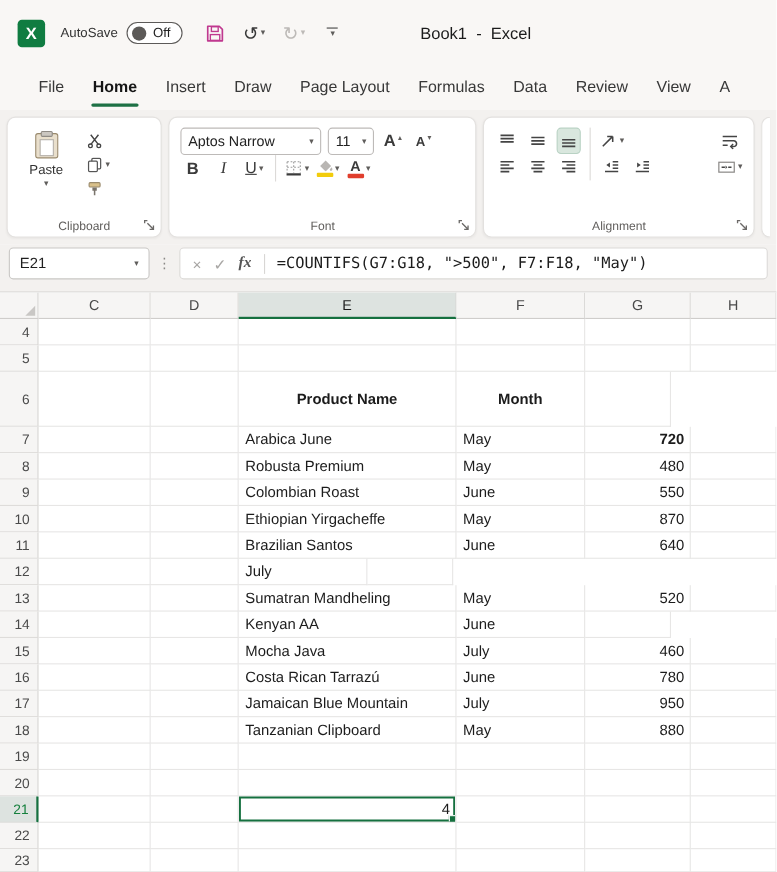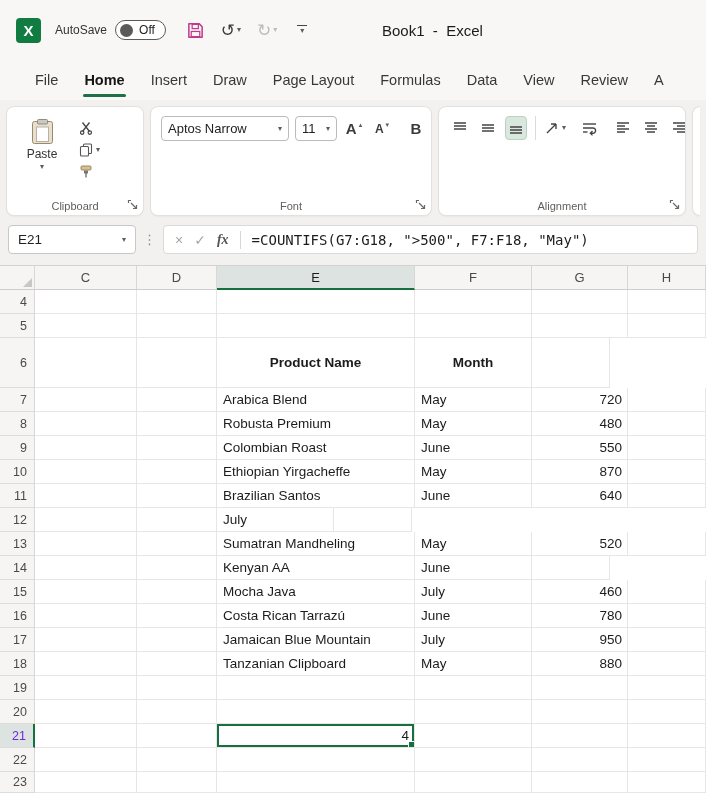--- a/index.html
+++ b/index.html
@@ -36,21 +36,21 @@
                      background:#1e7145;border-radius:2px;}
 
   
   .ribbon{height:122px;flex:0 0 auto;background:#f3f1ef;display:flex;gap:6px;
           padding:6px;box-sizing:border-box;}
   .rcard{background:#fff;border:1px solid #e3e1df;border-radius:8px;position:relative;
          box-shadow:0 1px 2px rgba(0,0,0,.04);box-sizing:border-box;}
   .rc-label{position:absolute;bottom:3px;left:0;right:0;text-align:center;font-size:11px;color:#605e5c;}
   .launcher{position:absolute;right:5px;bottom:5px;line-height:0;cursor:default;}
   .rc-body{display:flex;padding:8px 8px 22px 8px;gap:10px;box-sizing:border-box;}
-  .rc-body.col{flex-direction:row;gap:12px;padding:9px 10px 22px 10px;}
+  .rc-body.col{flex-direction:column;gap:0;padding:9px 10px 22px 10px;}
   .frow{display:flex;align-items:center;gap:6px;}
   .vdiv{width:1px;height:24px;background:#dcdad8;margin:0 2px;}
   .spacer{flex:1;}
 
   .paste{display:flex;flex-direction:column;align-items:center;width:54px;gap:2px;
          font-size:12px;color:#333;padding-top:3px;cursor:default;}
   .clip-mini{display:flex;flex-direction:column;gap:8px;padding-top:6px;}
   .mini{display:flex;align-items:center;gap:3px;cursor:default;}
 
   .combo{display:flex;align-items:center;justify-content:space-between;background:#fff;
@@ -94,21 +94,21 @@
                  border-left:9px solid transparent;border-bottom:9px solid #c9c7c5;}
   .col-header{flex:0 0 auto;display:flex;align-items:center;justify-content:center;font-size:13px;
               color:#4a4a4a;background:#f6f5f4;border-right:1px solid #d9d7d5;
               border-bottom:1px solid #cfcdcb;box-sizing:border-box;cursor:default;}
   .col-header.sel{background:#dde3e0;border-bottom:2px solid #15703f;color:#1c1c1c;}
   .grid-row{display:flex;}
   .row-header{width:35px;flex:0 0 auto;display:flex;align-items:center;justify-content:flex-end;
               padding-right:7px;font-size:12.5px;color:#4a4a4a;background:#f6f5f4;
               border-right:1px solid #d9d7d5;border-bottom:1px solid #dedcda;box-sizing:border-box;
               cursor:default;}
-  .row-header.sel{background:#dde3e0;border-right:2px solid #15703f;color:#6d28d9;}
+  .row-header.sel{background:#dde3e0;border-right:2px solid #15703f;color:#15803d;}
   .cell{flex:0 0 auto;box-sizing:border-box;border-right:1px solid #e7e6e5;
         border-bottom:1px solid #e7e6e5;font-size:13.5px;color:#1c1c1c;display:flex;
         align-items:center;position:relative;overflow:hidden;white-space:nowrap;cursor:default;}
   .cell.txt{padding-left:6px;}
   .cell.num{justify-content:flex-end;padding-right:5px;}
   .cell.th{font-weight:700;justify-content:center;text-align:center;white-space:normal;
            line-height:16px;padding:0 10px;}
   .cell.active{box-shadow:inset 0 0 0 2px #15703f;z-index:1;}
   .cell.active::after{content:"";position:absolute;right:0;bottom:0;width:6px;height:6px;
                       background:#15703f;border-top:1px solid #fff;border-left:1px solid #fff;
@@ -153,22 +153,22 @@
   </header>
 
   <nav class="menubar">
       <div class="tab">File</div>
       <div class="tab active">Home</div>
       <div class="tab">Insert</div>
       <div class="tab">Draw</div>
       <div class="tab">Page Layout</div>
       <div class="tab">Formulas</div>
       <div class="tab">Data</div>
+      <div class="tab">Review</div>
       <div class="tab">View</div>
-      <div class="tab">Review</div>
       <div class="tab">A</div>
     </nav>
 
   <section class="ribbon">
 
     <div class="rcard" style="width:142px;">
       <div class="rc-body">
         <div class="paste">
           <span style="line-height:0;">
             <svg width="23" height="27" viewBox="0 0 23 27">
@@ -442,23 +442,23 @@
           <div class="cell th" style="width: 102px;"></div>
           <div class="cell th" style="width: 80px;"></div>
           <div class="cell th" style="width: 198px;">Product Name</div>
           <div class="cell th" style="width: 117px;">Month</div>
           <div class="cell th" style="width: 78px;"></div>
         </div>
         <div class="grid-row" style="height: 24px;">
           <div class="row-header">7</div>
           <div class="cell" style="width: 102px;"></div>
           <div class="cell" style="width: 80px;"></div>
-          <div class="cell txt" style="width: 198px;">Arabica Blend</div>
+          <div class="cell txt" style="width: 198px;">Arabica June</div>
           <div class="cell txt" style="width: 117px;">May</div>
-          <div class="cell num" style="width: 96px;">720</div>
+          <div class="cell num" style="width: 96px; font-weight: bold;">720</div>
           <div class="cell" style="width: 78px;"></div>
         </div>
         <div class="grid-row" style="height: 24px;">
           <div class="row-header">8</div>
           <div class="cell" style="width: 102px;"></div>
           <div class="cell" style="width: 80px;"></div>
           <div class="cell txt" style="width: 198px;">Robusta Premium</div>
           <div class="cell txt" style="width: 117px;">May</div>
           <div class="cell num" style="width: 96px;">480</div>
           <div class="cell" style="width: 78px;"></div>

